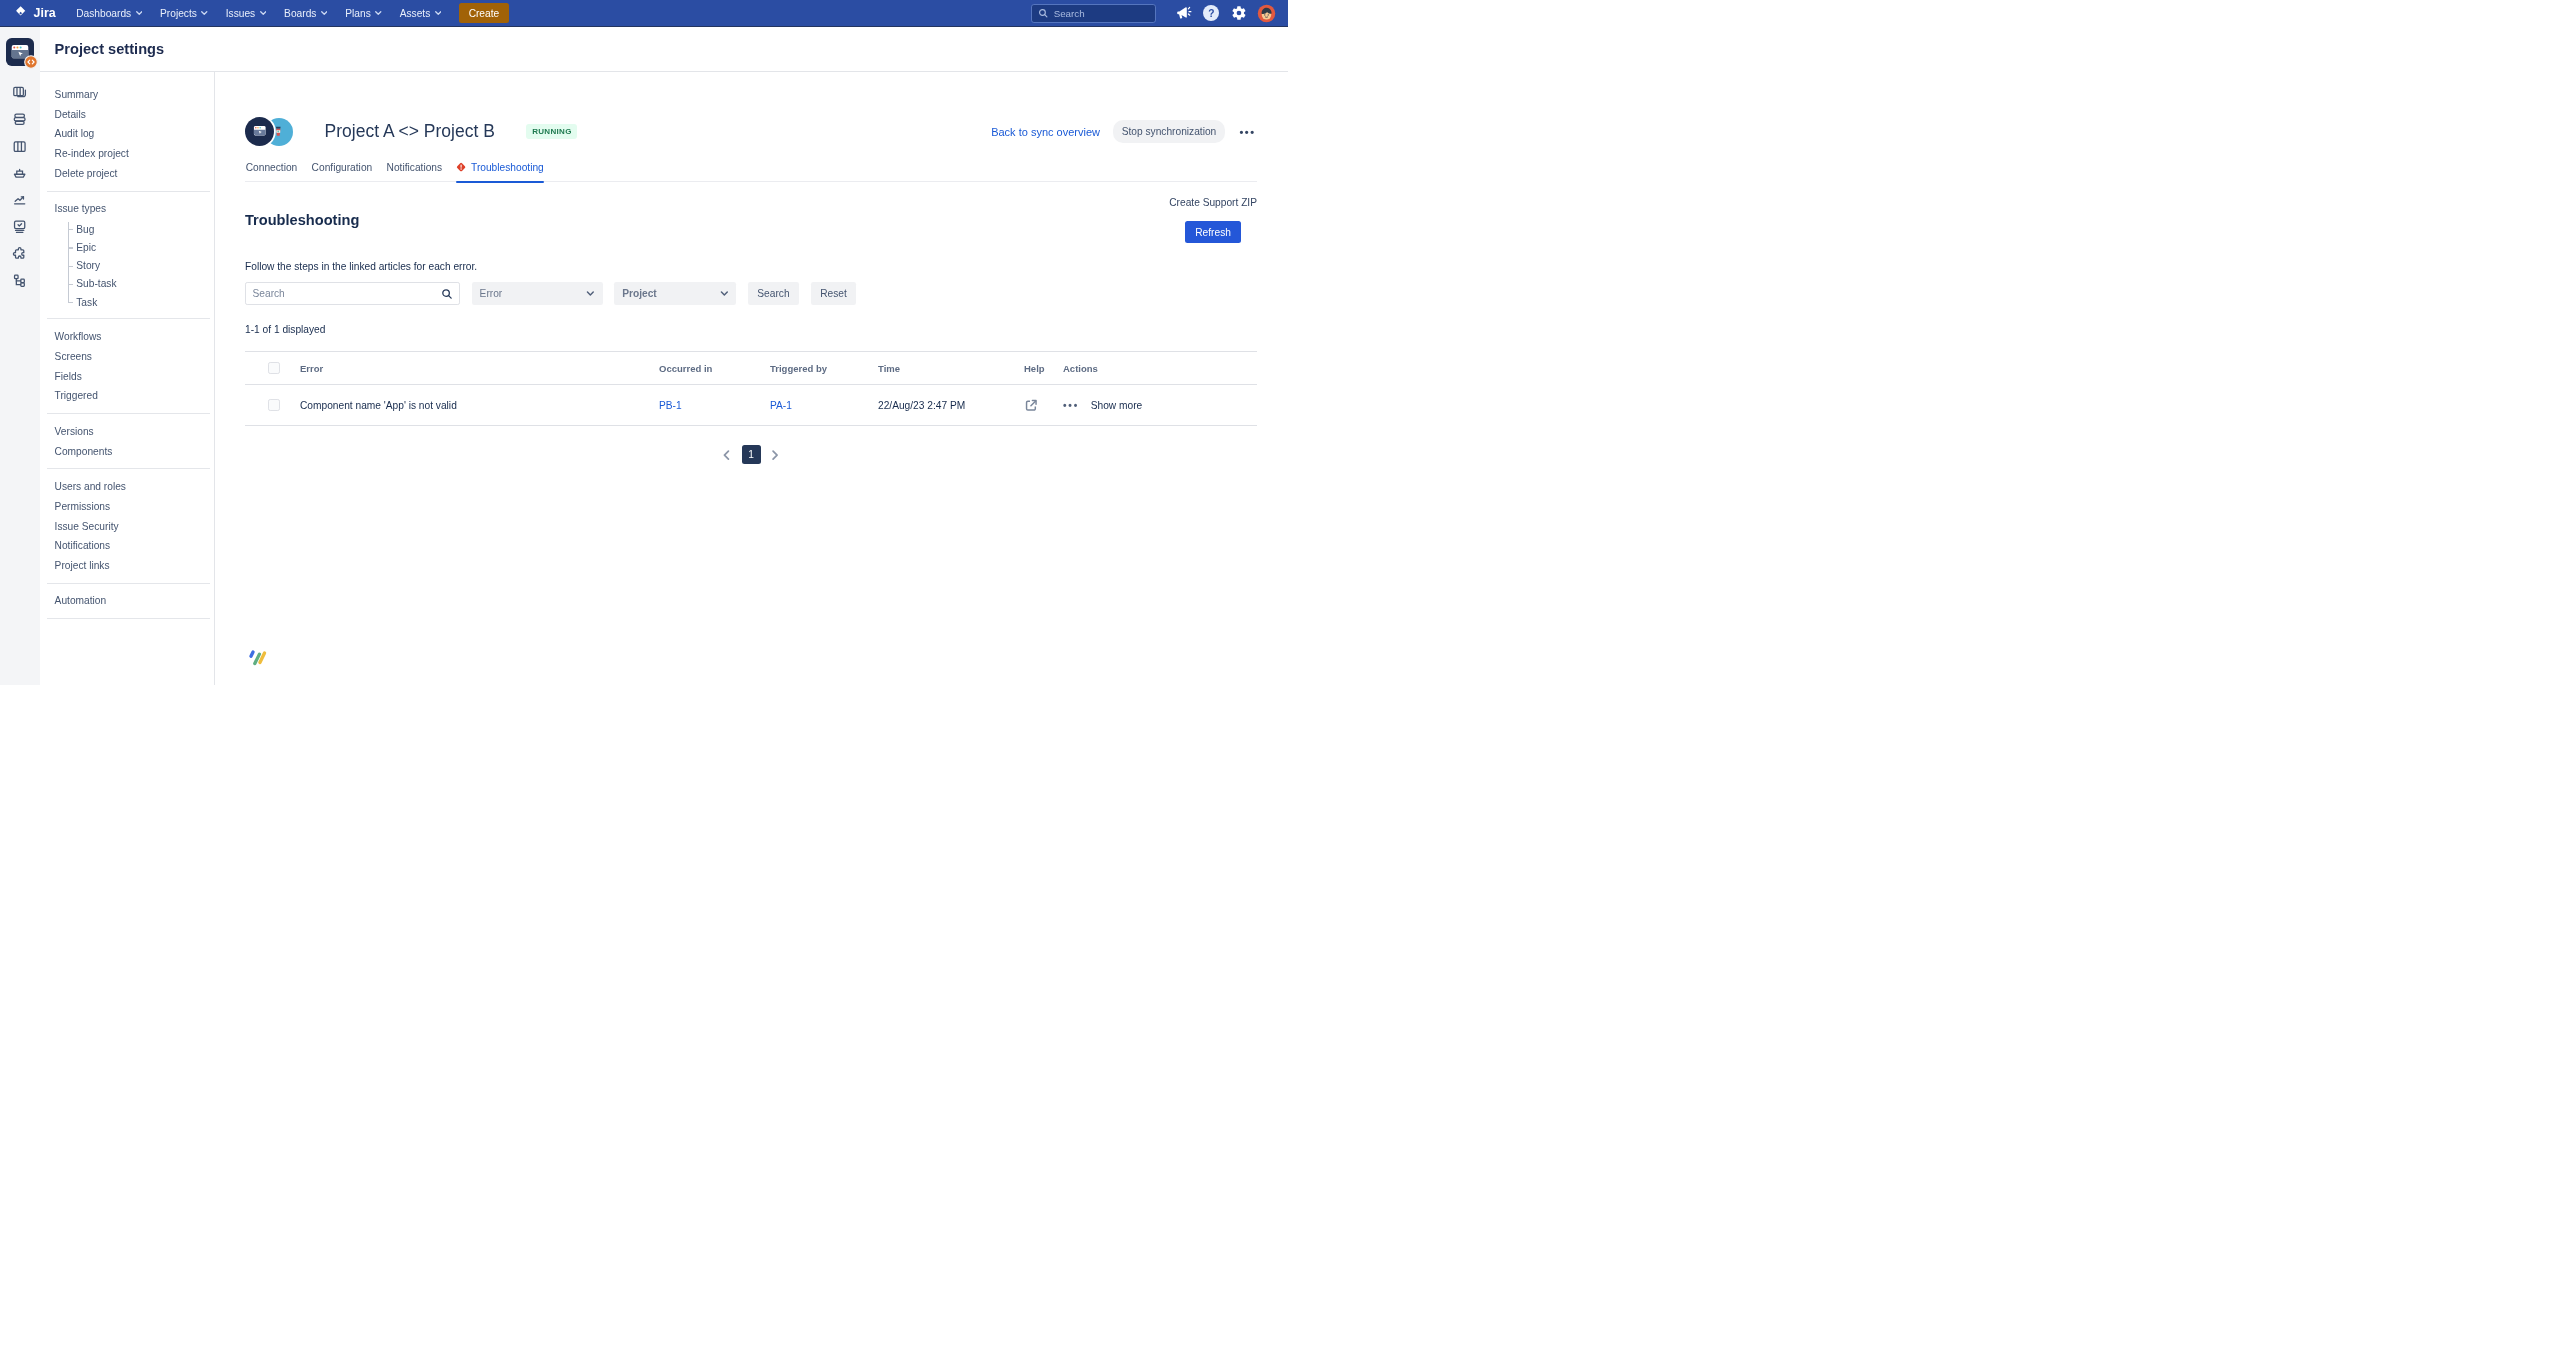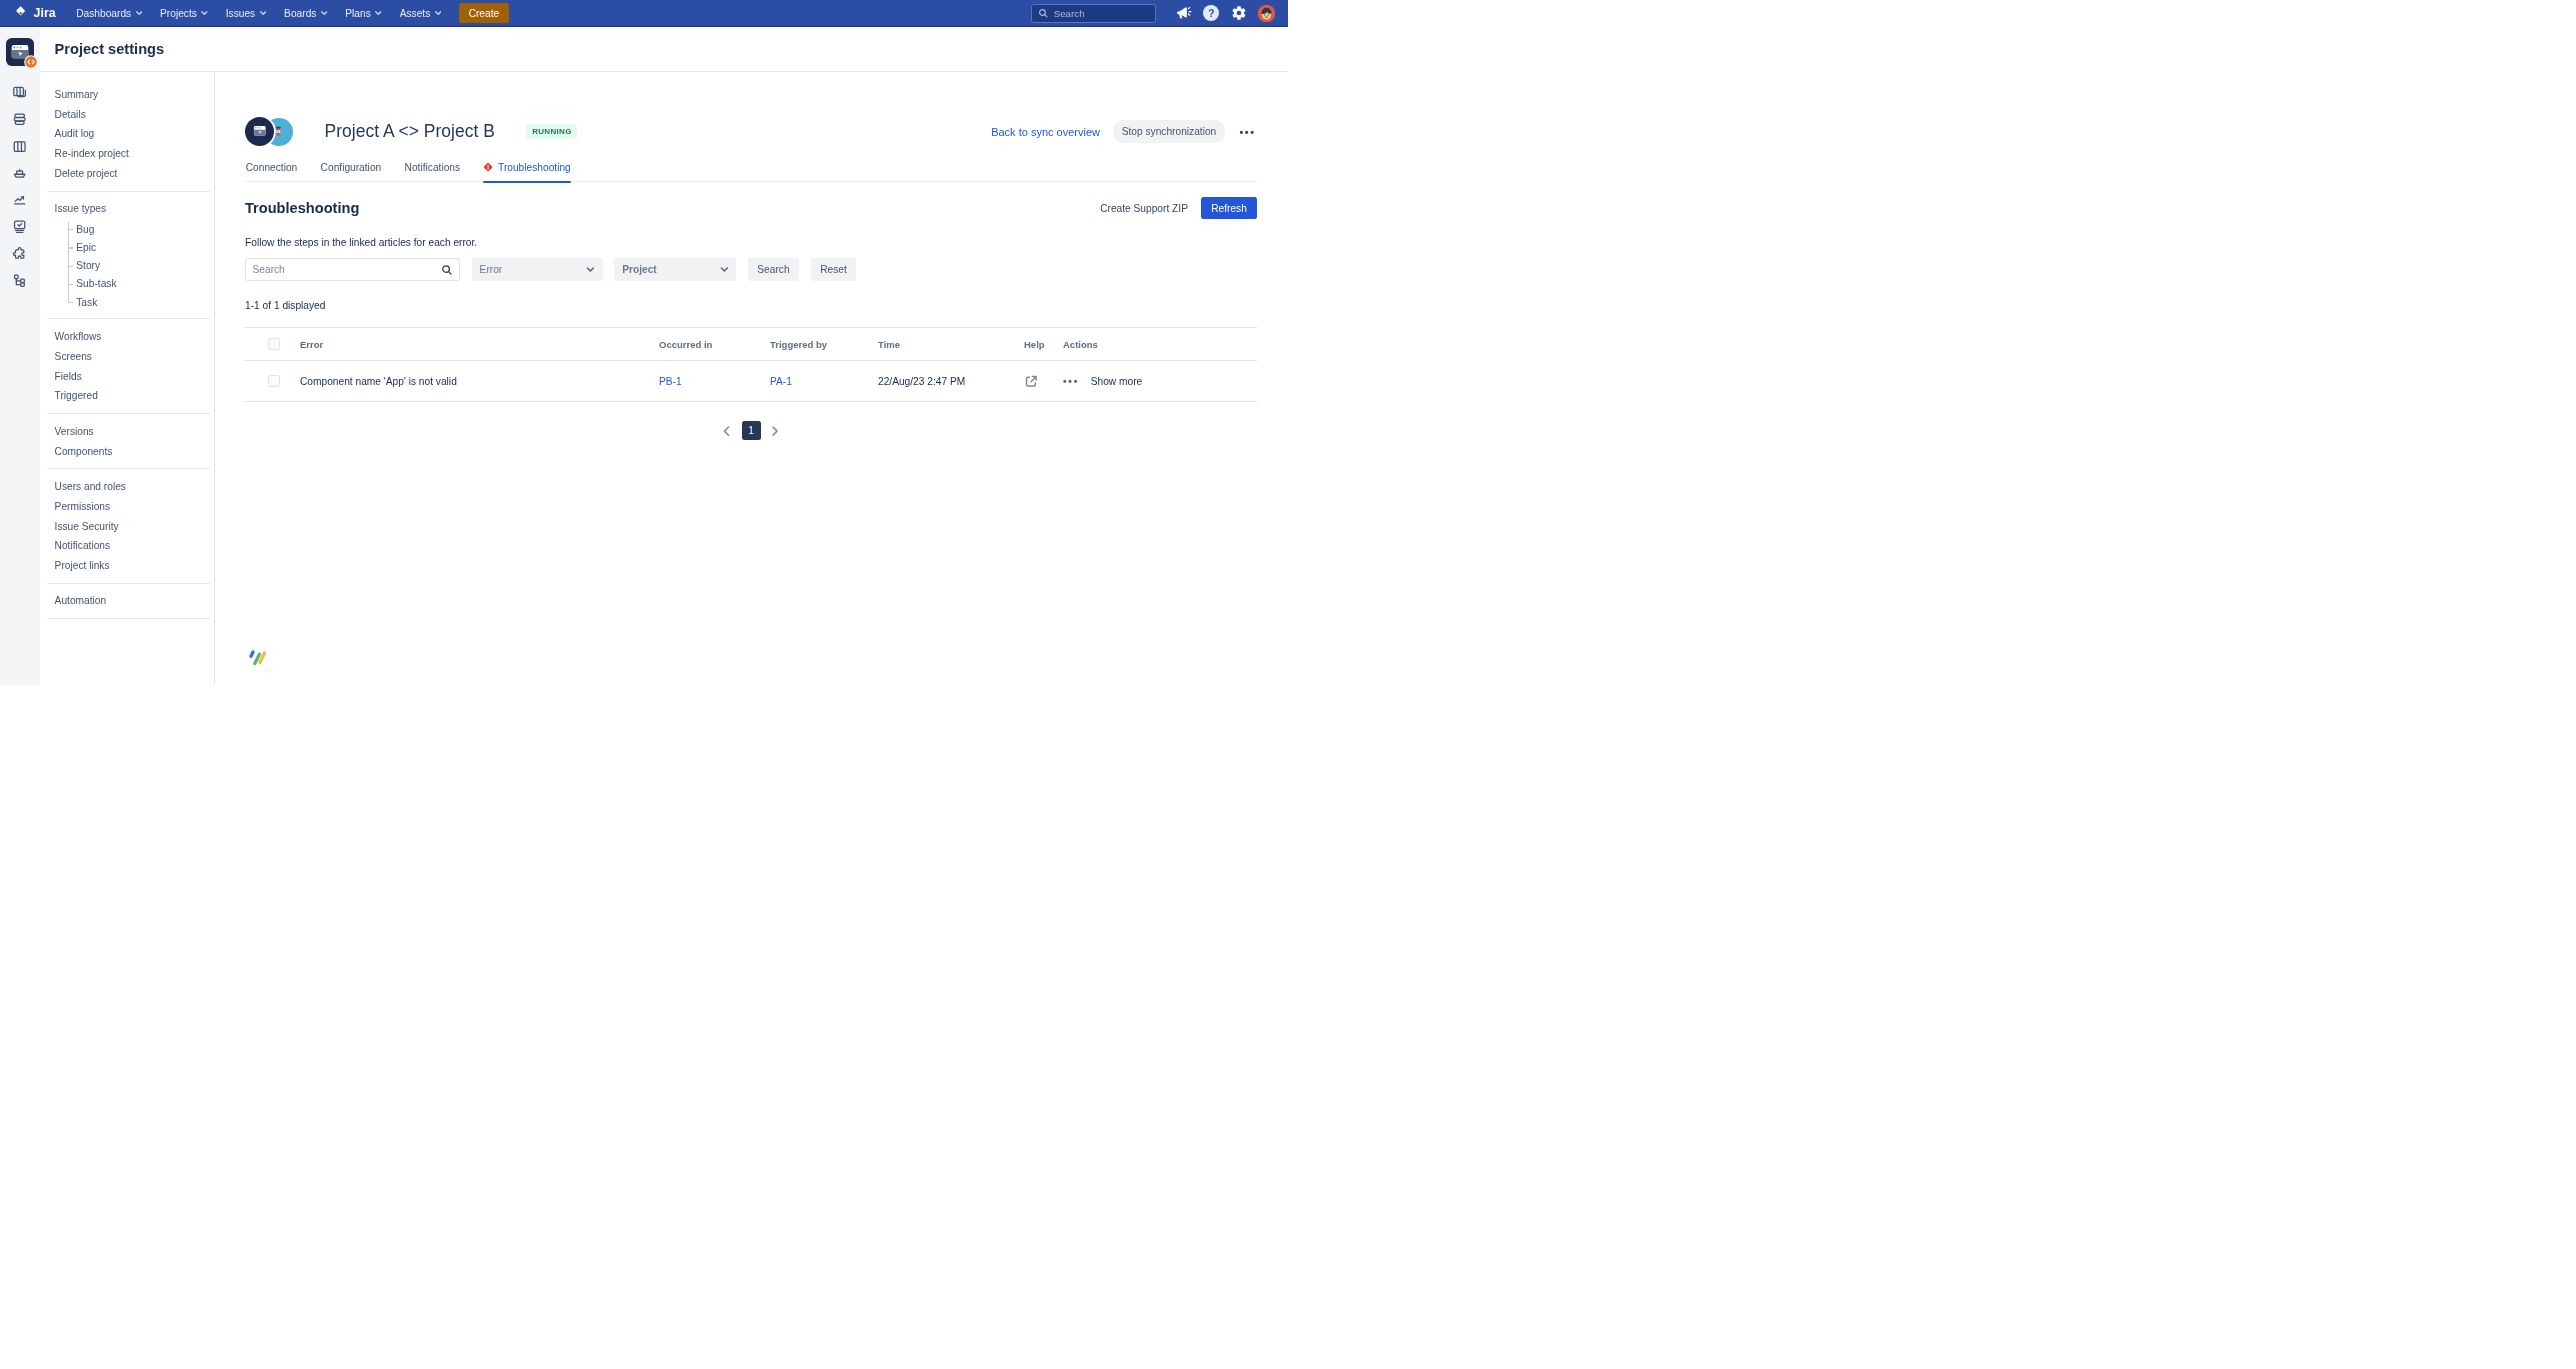--- a/index.html
+++ b/index.html
@@ -49,28 +49,28 @@
   .sync-avatar { position: relative; width: 48px; height: 31px; flex: 0 0 auto; }
   .circle-right { position: absolute; left: 19.6px; top: 1.5px; width: 28px; height: 28px; border-radius: 50%; background: #4FAFD7; display: flex; align-items: center; justify-content: center; }
   .circle-left { position: absolute; left: 0; top: 0.7px; width: 29px; height: 29px; border-radius: 50%; background: #1C2B4D; box-shadow: 0 0 0 1.8px #fff; z-index: 2; display: flex; align-items: center; justify-content: center; }
   .sync-title { font-size: 17.5px; font-weight: 500; color: #253858; margin-left: 11.6px; }
   .badge { margin-left: 11.6px; background: #E3FCEF; color: #1F7A50; font-size: 8px; font-weight: 700; letter-spacing: 0.3px; padding: 2.9px 5.8px; border-radius: 2.9px; }
   .sync-actions { margin-left: auto; display: flex; align-items: center; gap: 13px; }
   .link { color: #1A5AD6; font-size: 11px; text-decoration: none; cursor: pointer; }
   .btn-subtle { background: #F1F2F4; color: #44546F; font-size: 10.2px; padding: 5.8px 8.7px; border-radius: 10px; border: none; cursor: pointer; font-family: inherit; }
   .dots-btn { color: #344563; font-size: 11px; letter-spacing: 1.5px; font-weight: 700; cursor: pointer; padding: 0 1.5px; }
 
-  .tabs { margin-top: 14.6px; display: flex; gap: 22px; border-bottom: 1.5px solid #EBECF0; }
+  .tabs { margin-top: 14.6px; display: flex; gap: 13px; border-bottom: 1.5px solid #EBECF0; }
   .tab { padding: 0 0.7px 8.7px; font-size: 10.2px; font-weight: 500; color: #44546F; position: relative; cursor: pointer; display: flex; align-items: center; gap: 4.4px; }
   .tab.active { color: #1A5AD6; }
   .tab.active::after { content: ""; position: absolute; left: 0; right: 0; bottom: -1.5px; height: 2.2px; border-radius: 1.5px; background: #1A5AD6; }
 
   .section-head { margin-top: 14.6px; display: flex; align-items: center; }
   .section-title { font-size: 14.6px; font-weight: 600; color: #172B4D; }
-  .section-actions { margin-left: auto; display: flex; align-items: center; gap: 13px; }
+  .section-actions { margin-left: auto; display: flex; align-items: center; gap: 13px; flex-direction: column; }
   .btn-link-subtle { color: #344563; font-size: 10.2px; cursor: pointer; background: none; border: none; font-family: inherit; }
   .btn-primary { background: #2457D8; color: #fff; font-size: 10.2px; padding: 5.8px 10.2px; border-radius: 2.5px; border: none; cursor: pointer; font-family: inherit; }
 
   .desc { margin-top: 17.5px; font-size: 10.2px; color: #172B4D; }
 
   .filters { margin-top: 10.2px; display: flex; gap: 11.6px; align-items: center; }
   .search-field { width: 215px; height: 23px; border: 1.5px solid #DFE1E6; border-radius: 2.2px; display: flex; align-items: center; padding: 0 6.5px; background: #fff; cursor: text; }
   .search-placeholder { flex: 1; color: #7A869A; font-size: 10.2px; }
   .select { height: 23px; background: #F1F2F4; border-radius: 2.2px; display: flex; align-items: center; justify-content: space-between; padding: 0 8px; color: #6B778C; font-size: 10.2px; cursor: pointer; }
   .select.w-error { width: 131px; } .select.w-project { width: 122px; font-weight: bold; }

